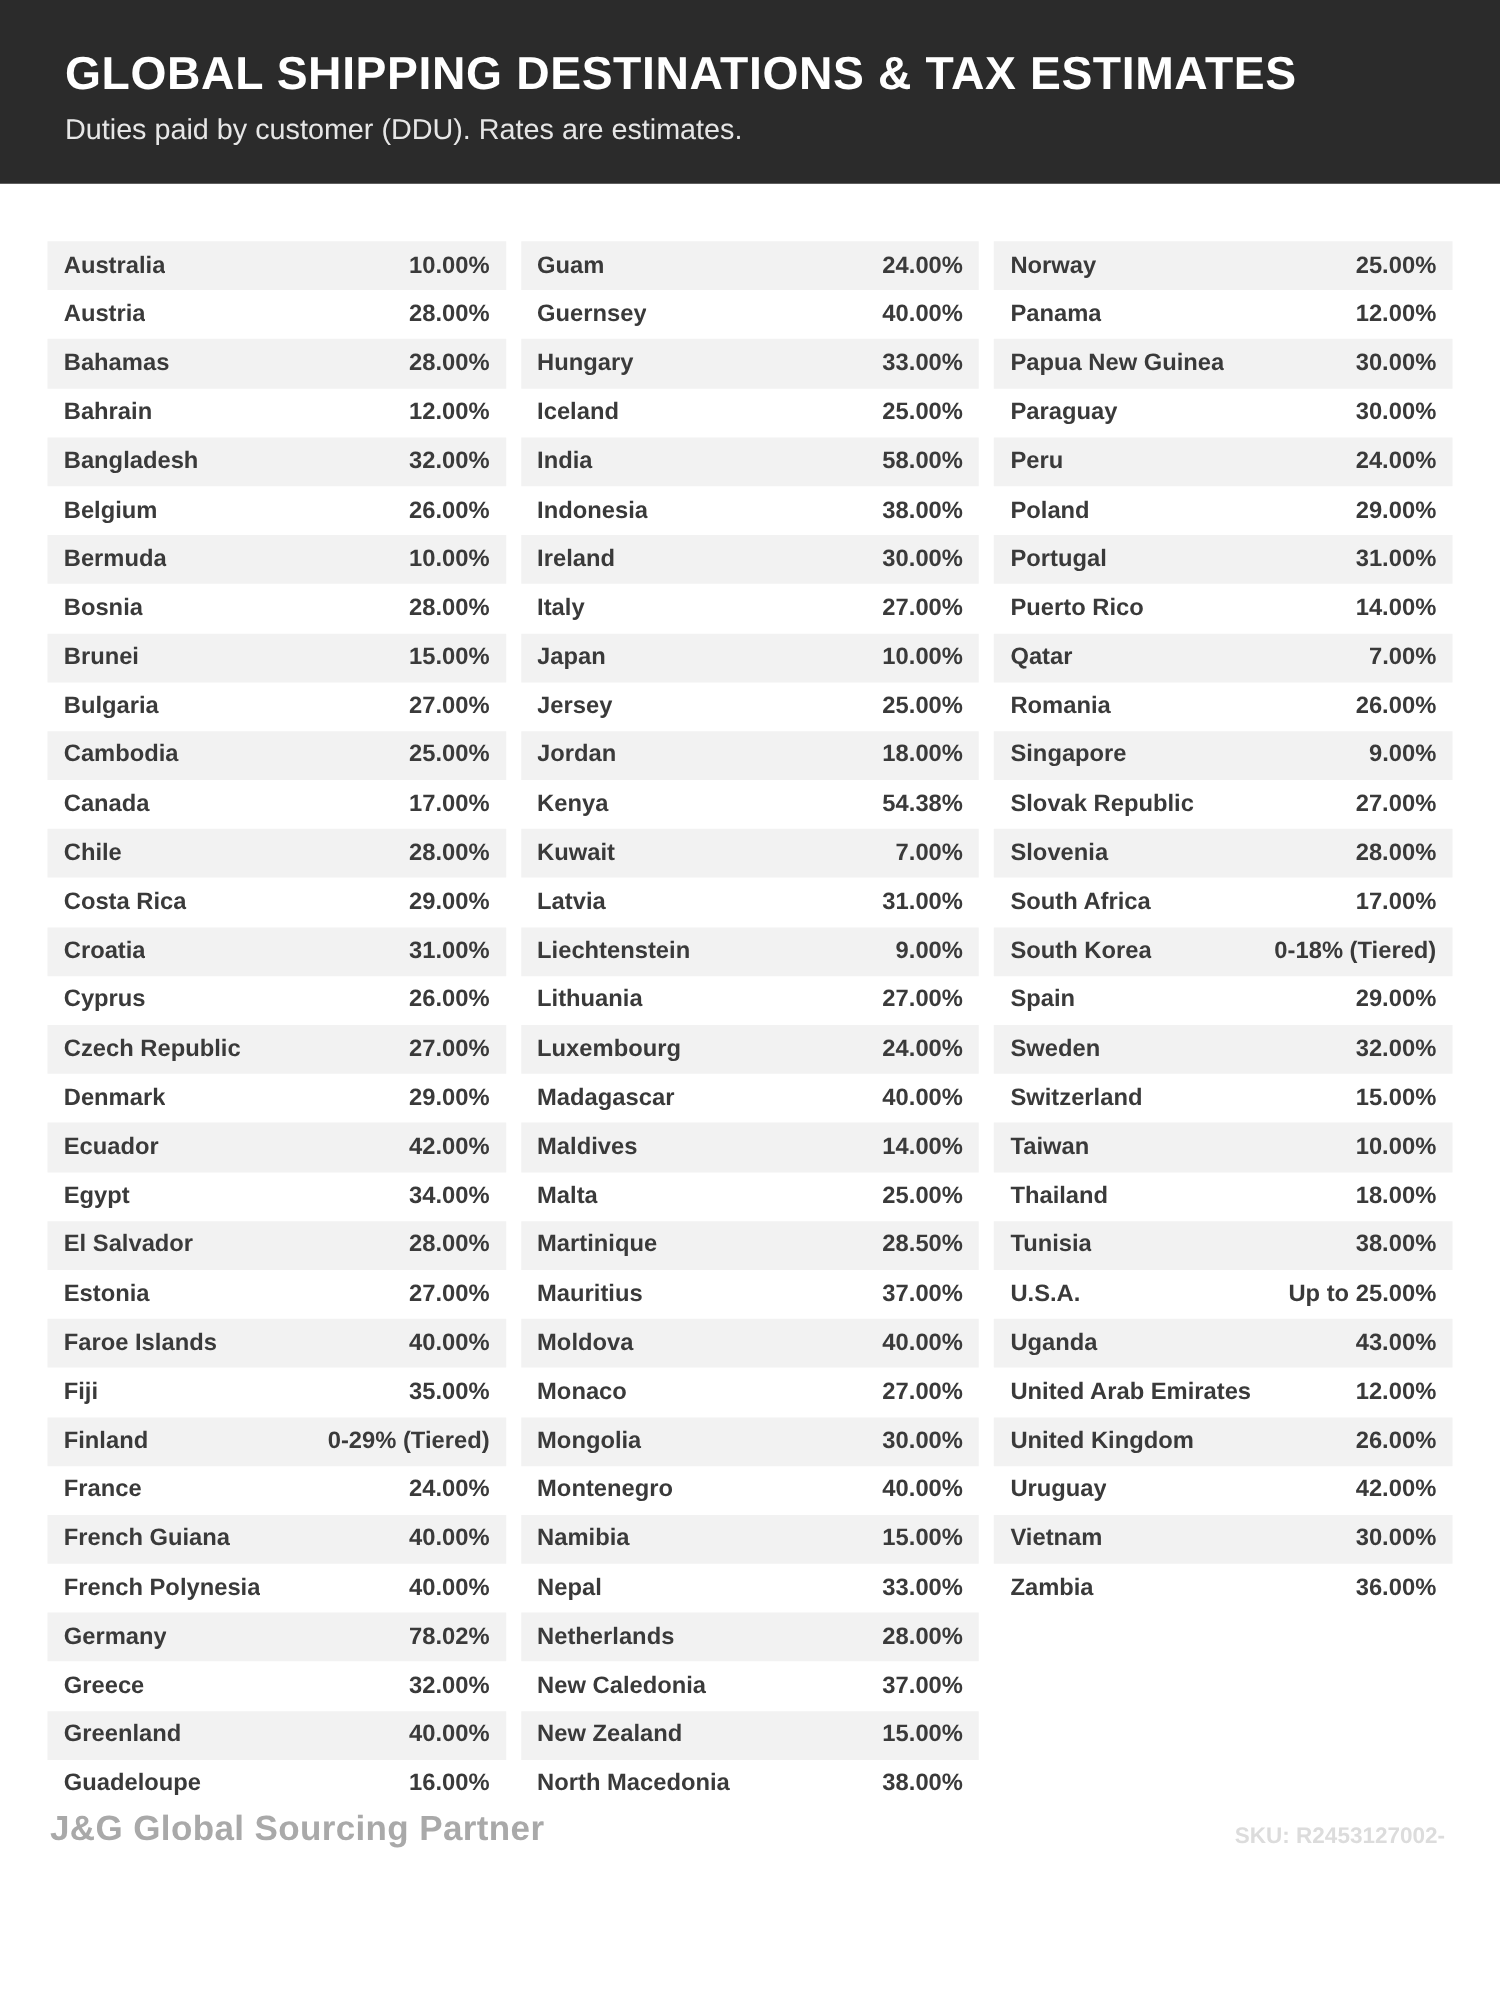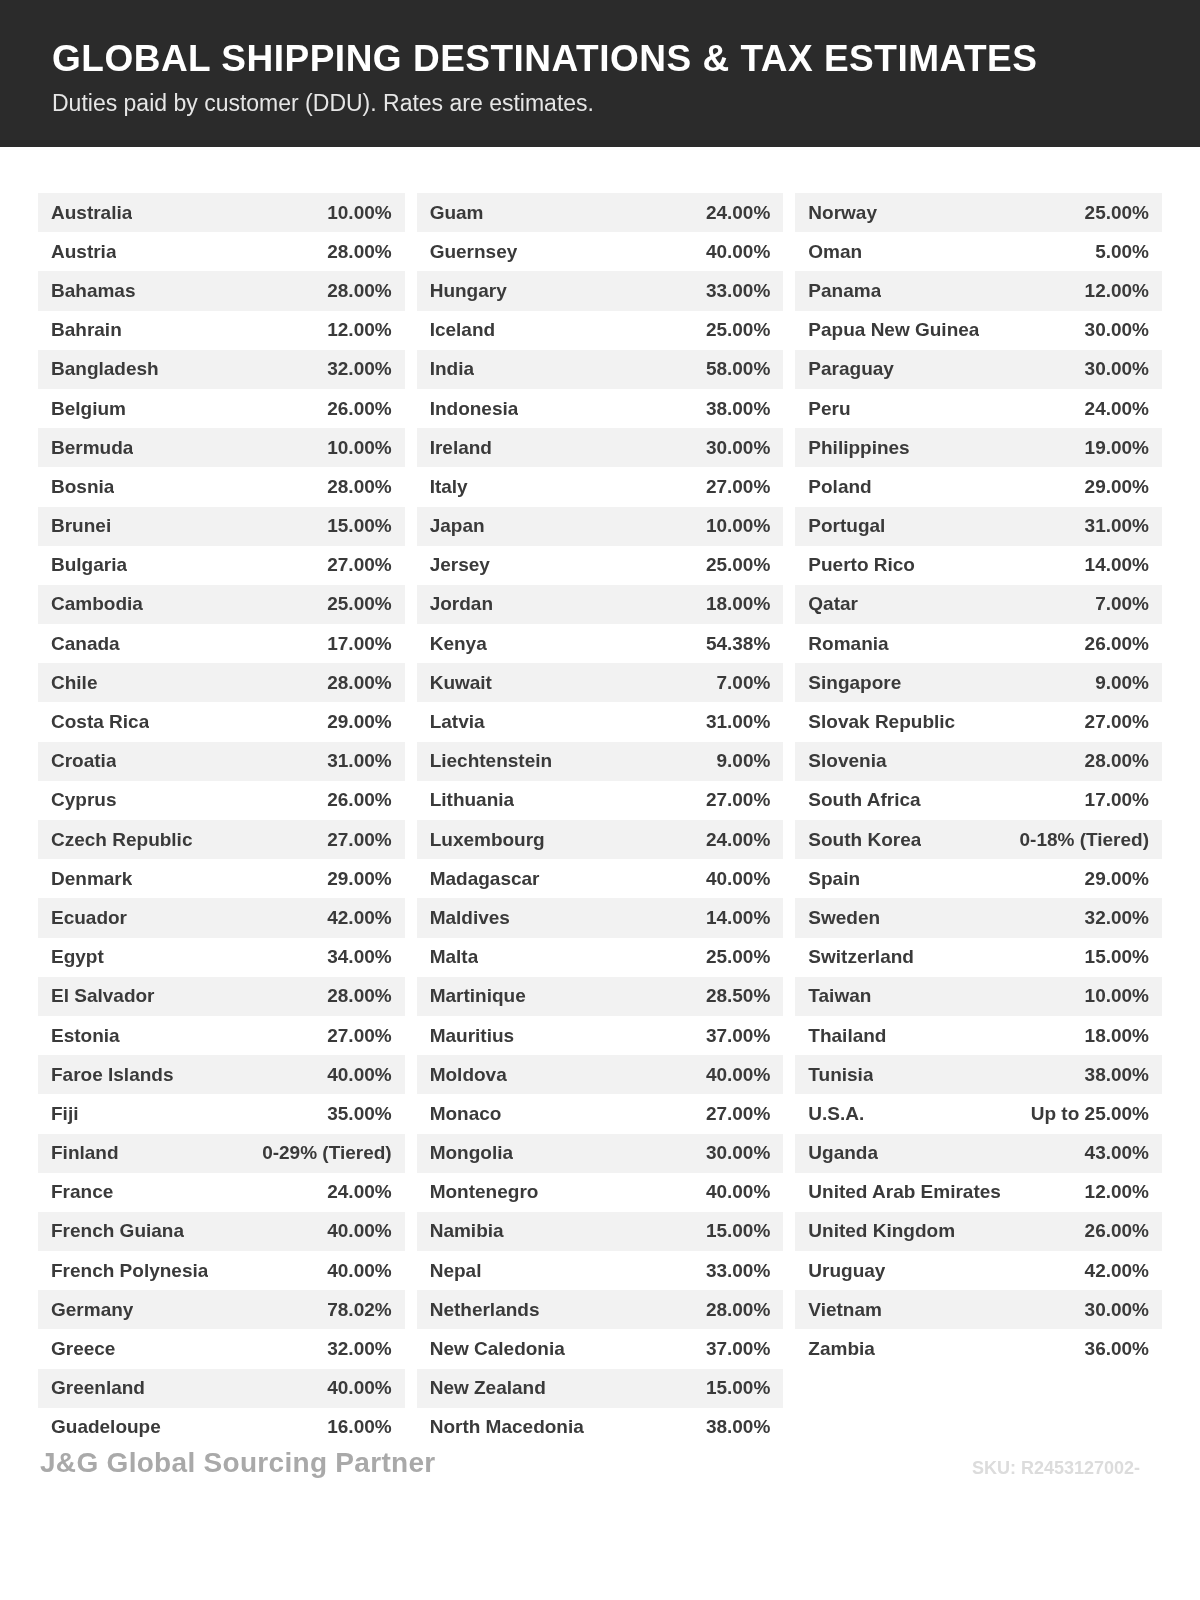--- a/index.html
+++ b/index.html
@@ -65,21 +65,21 @@
   }
   .rate {
     white-space: nowrap;
     margin-left: 10px;
   }
   .footer {
     flex: 0 0 auto;
     display: flex;
     align-items: flex-end;
     justify-content: space-between;
-    padding: 0 60px 44px 40px;
+    padding: 0 44px 44px 40px;
   }
   .brand {
     font-size: 28px;
     font-weight: 800;
     color: #a9a9a9;
     letter-spacing: 0.3px;
   }
   .sku {
     font-size: 18px;
     font-weight: 700;
@@ -356,42 +356,34 @@
           <span class="country">North Macedonia</span>
           <span class="rate">38.00%</span>
         </div>
       </div>
       <div class="col">
         <div class="row">
           <span class="country">Norway</span>
           <span class="rate">25.00%</span>
         </div>
         <div class="row">
-          <span class="country">Oman</span>
-          <span class="rate">5.00%</span>
-        </div>
-        <div class="row">
           <span class="country">Panama</span>
           <span class="rate">12.00%</span>
         </div>
         <div class="row">
           <span class="country">Papua New Guinea</span>
           <span class="rate">30.00%</span>
         </div>
         <div class="row">
           <span class="country">Paraguay</span>
           <span class="rate">30.00%</span>
         </div>
         <div class="row">
           <span class="country">Peru</span>
           <span class="rate">24.00%</span>
-        </div>
-        <div class="row">
-          <span class="country">Philippines</span>
-          <span class="rate">19.00%</span>
         </div>
         <div class="row">
           <span class="country">Poland</span>
           <span class="rate">29.00%</span>
         </div>
         <div class="row">
           <span class="country">Portugal</span>
           <span class="rate">31.00%</span>
         </div>
         <div class="row">

